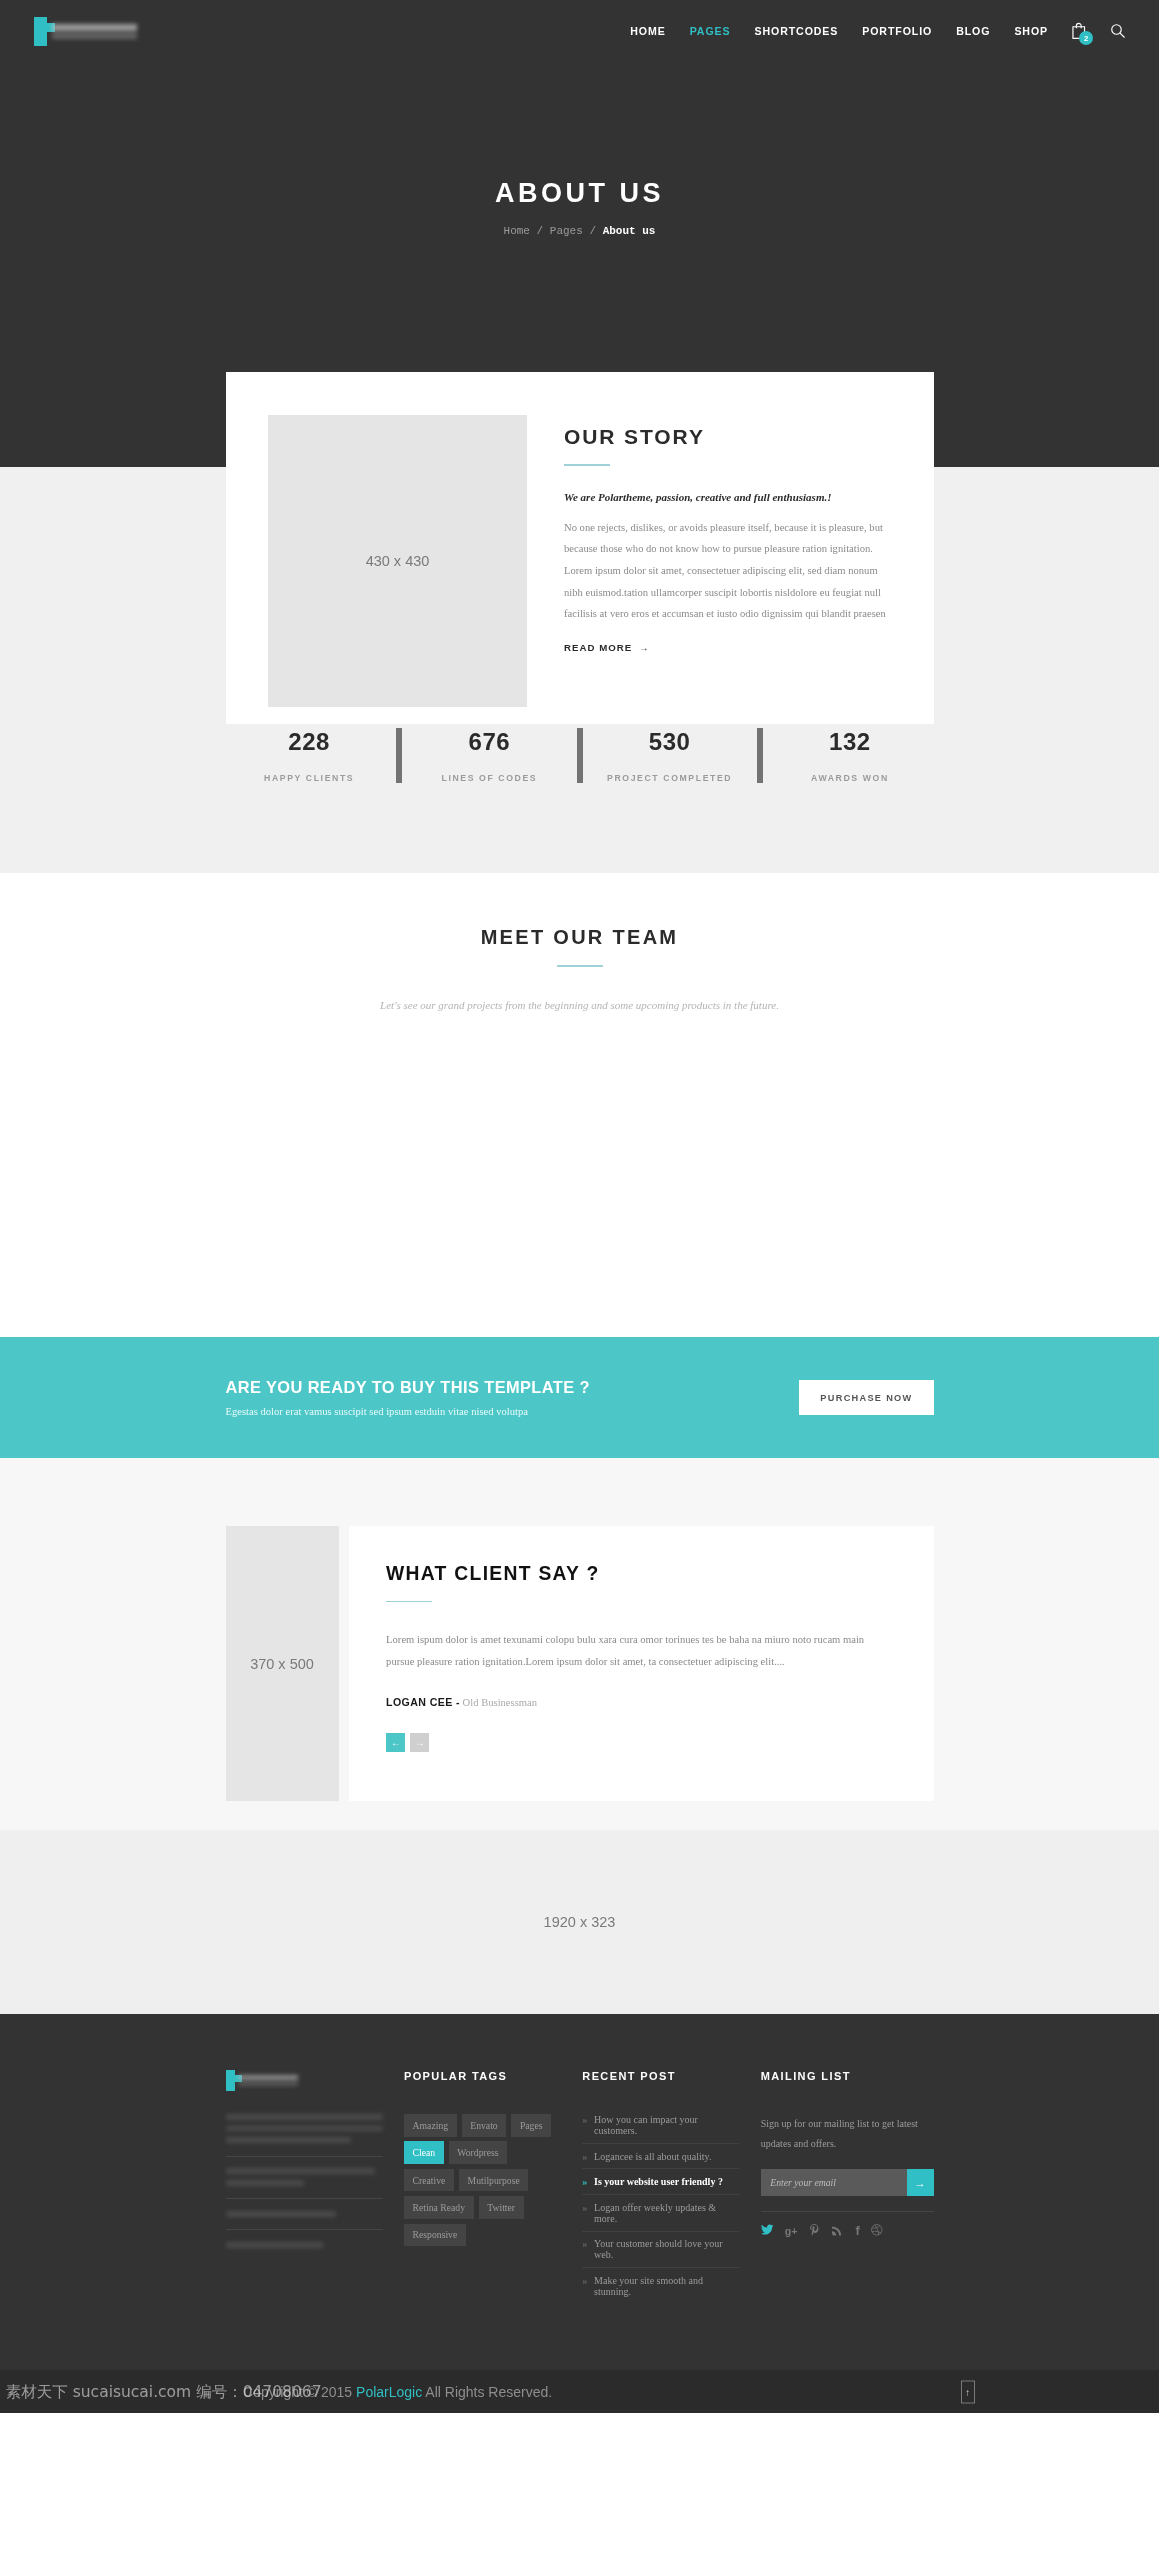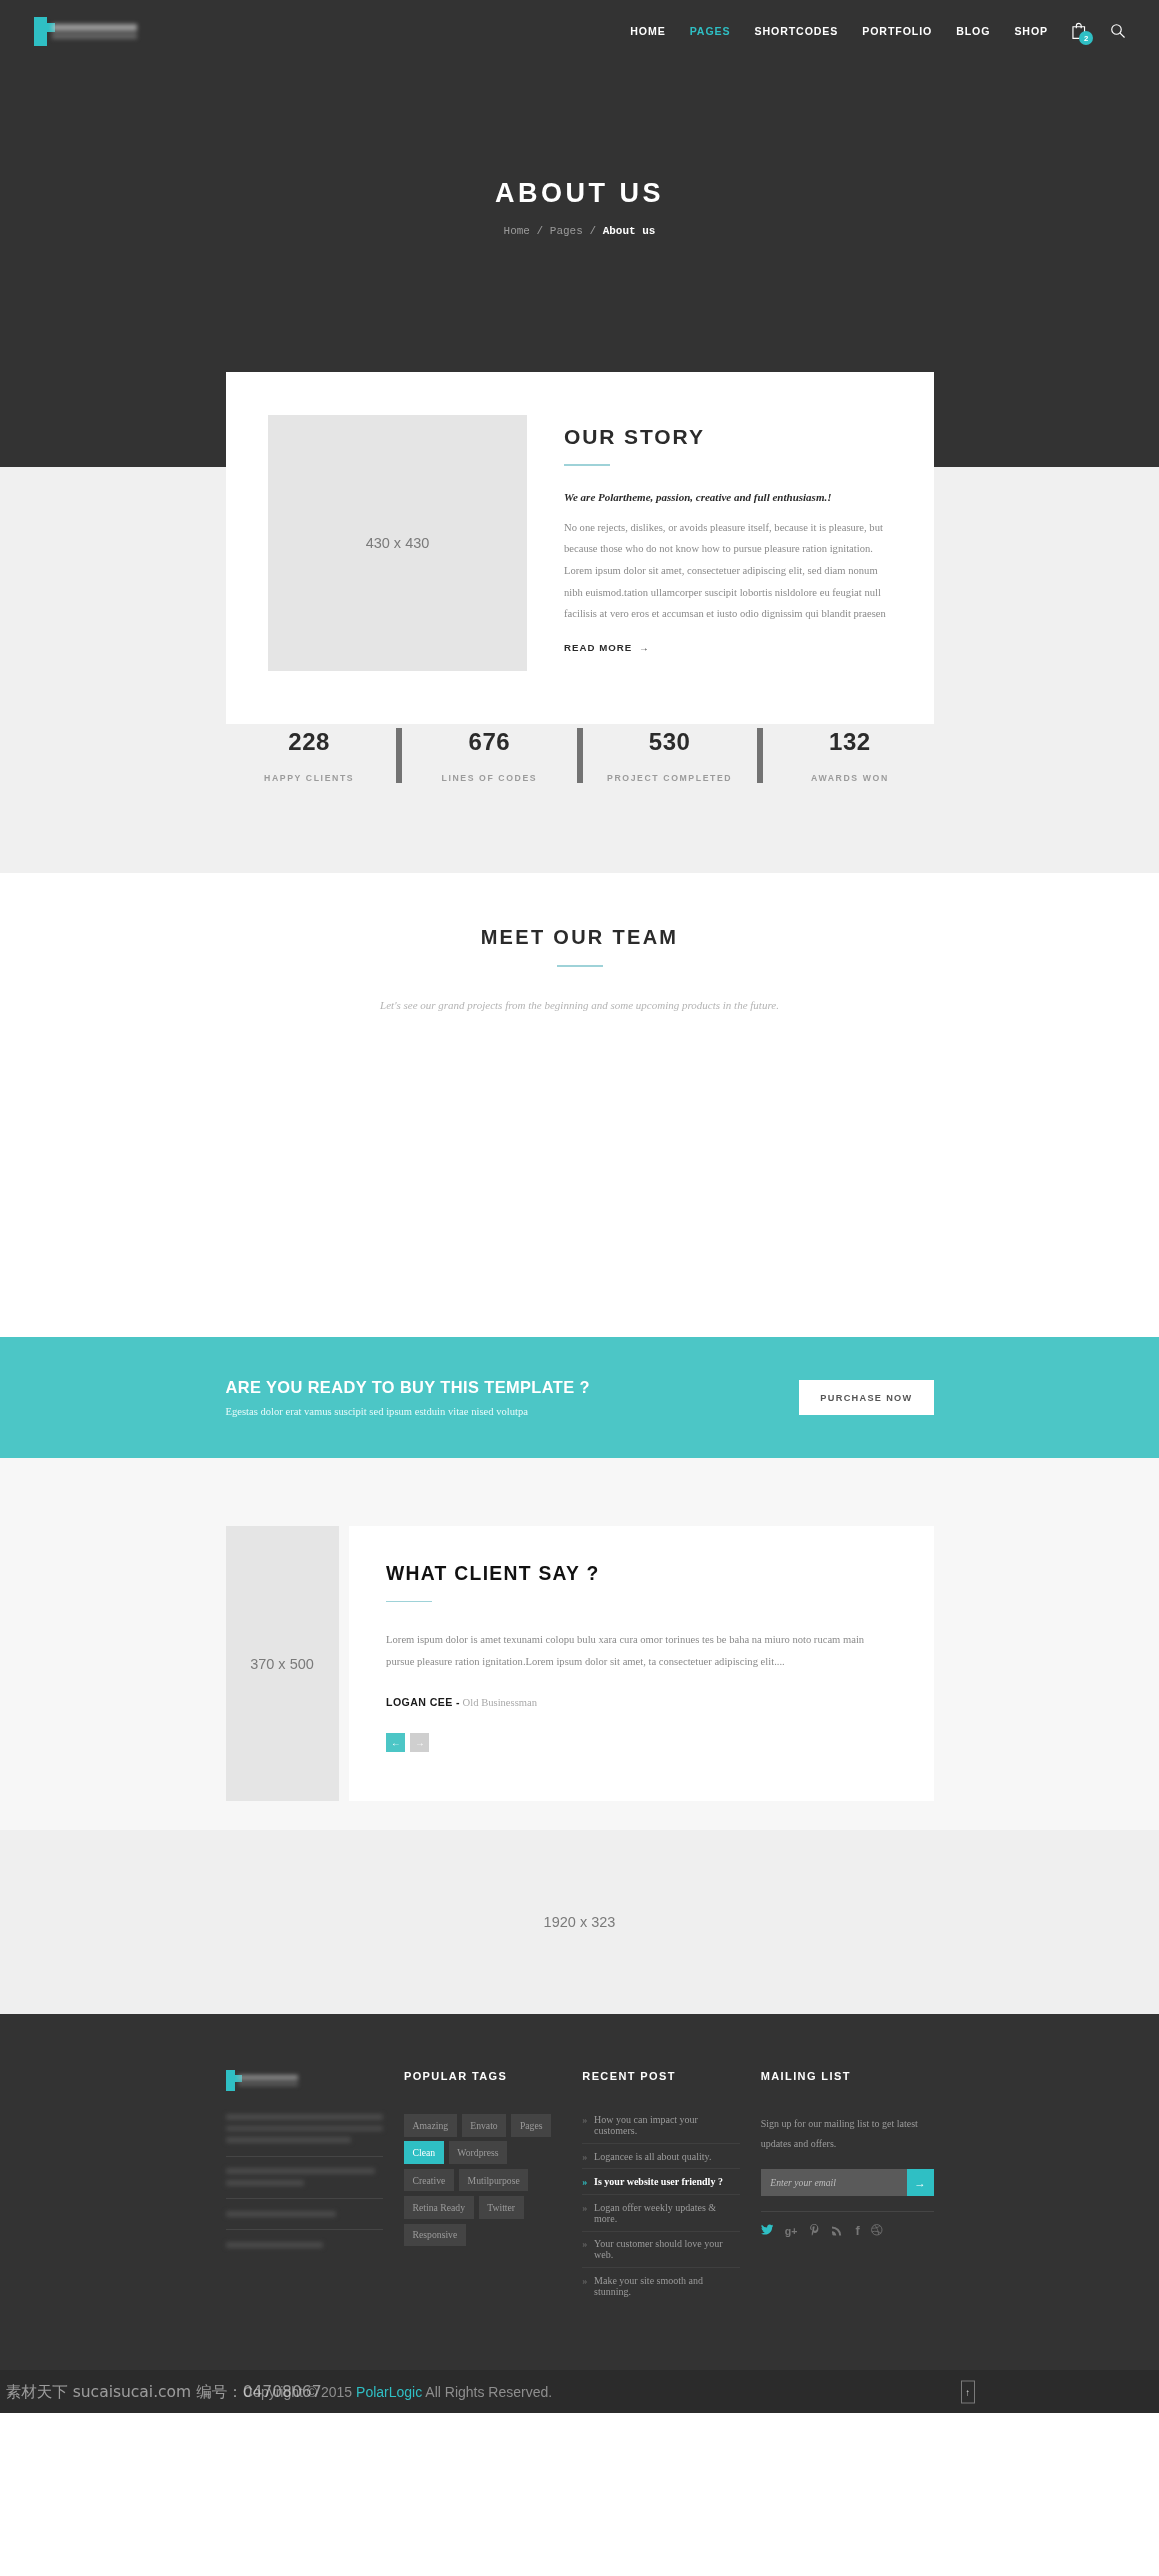--- a/index.html
+++ b/index.html
@@ -76,21 +76,21 @@
     width: 708px; height: 352px;
     background: #ffffff;
     z-index: 5;
   }
   .story-inner { display: flex; padding: 43px 41px 0 42px; }
   .ph {
     background: #e5e5e5; color: #7a7a7a;
     display: flex; align-items: center; justify-content: center;
     font-size: 14.5px;
   }
-  .story-ph { width: 259px; height: 256px; flex: none; }
+  .story-ph { width: 259px; height: 292px; flex: none; }
   .story-text { padding-left: 37px; padding-top: 9.7px; }
   .story-title {
     font-size: 21px; font-weight: bold; color: #2b2b2b;
     letter-spacing: 1.9px;
   }
   .teal-rule { width: 46px; height: 1.9px; background: #9ed2d8; margin: 15.5px 0 0 0; }
   .story-lead {
     margin-top: 25px; font-size: 11px; font-weight: bold; font-style: italic;
     color: #2b2b2b; font-family: "Liberation Serif", serif;
   }

